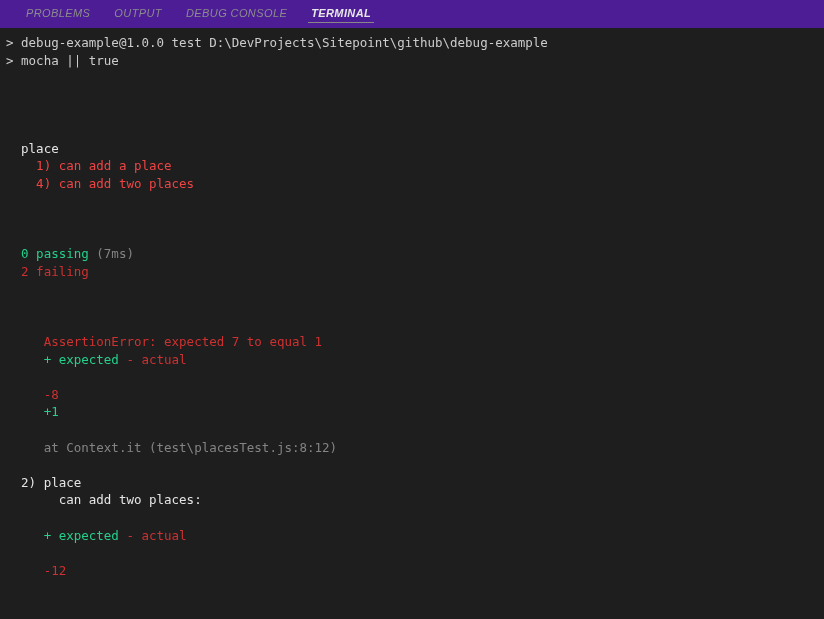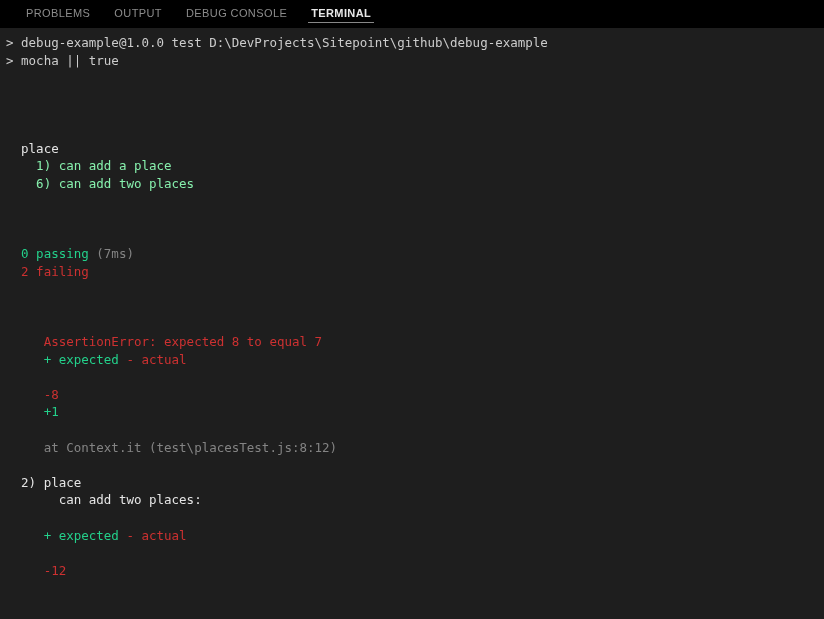--- a/index.html
+++ b/index.html
@@ -12,25 +12,26 @@
     height: 619px;
     overflow: hidden;
     font-family: "Liberation Sans", sans-serif;
     -webkit-font-smoothing: antialiased;
   }
 
   
   #panel-tabbar {
     position: relative;
     height: 28px;
-    background: #000000;
+    background: #4c1d95;
     display: flex;
     align-items: flex-start;
     padding-left: 14px;
     box-sizing: border-box;
+    font-style: italic;
   }
   .panel-tab {
     position: relative;
     height: 28px;
     line-height: 22px;
     padding: 0 12px;
     font-family: "Liberation Sans", sans-serif;
     font-size: 11px;
     letter-spacing: 0.4px;
     color: #8c8c8c;
@@ -69,21 +70,21 @@
   .tline {
     white-space: pre;
     padding-left: 6px;
     min-height: 17.6px;
   }
   .tline.blank { color: transparent; }
   .c-normal  { color: #cccccc; }
   .c-white   { color: #e5e5e5; margin-top: 13px; }
   .c-green   { color: #23d18b; }
   .c-red     { color: #cd3131; text-align: right; }
-  .c-darkred { color: #86efac; }
+  .c-darkred { color: #ef4444; }
   .c-dim     { color: #848484; }
 </style>
 </head>
 <body>
 
 <div id="panel-tabbar">
     <div class="panel-tab">
       <span class="tab-text">PROBLEMS</span>
     </div>
     <div class="panel-tab">
@@ -100,30 +101,30 @@
 
 <div id="terminal-body">
     <div class="tline"><span class="c-normal">&gt; </span><span class="c-normal">debug-example@1.0.0 test D:\DevProjects\Sitepoint\github\debug-example</span></div>
     <div class="tline"><span class="c-normal">&gt; </span><span class="c-normal">mocha || true</span></div>
     <div class="tline blank"> </div>
     <div class="tline blank"> </div>
     <div class="tline blank"> </div>
     <div class="tline blank"> </div>
     <div class="tline"><span class="c-white">  place</span></div>
     <div class="tline"><span class="c-darkred">    1) can add a place</span></div>
-    <div class="tline"><span class="c-darkred">    6) can add two places</span></div>
+    <div class="tline"><span class="c-darkred">    4) can add two places</span></div>
     <div class="tline blank"> </div>
     <div class="tline blank"> </div>
     <div class="tline blank"> </div>
     <div class="tline"><span class="c-green">  0 passing </span><span class="c-dim">(7ms)</span></div>
     <div class="tline"><span class="c-red">  2 failing</span></div>
     <div class="tline blank"> </div>
     <div class="tline blank"> </div>
     <div class="tline blank"> </div>
-    <div class="tline"><span class="c-red">     AssertionError: expected 8 to equal 7</span></div>
+    <div class="tline"><span class="c-red">     AssertionError: expected 7 to equal 1</span></div>
     <div class="tline"><span class="c-green">     + expected </span><span class="c-red">- actual</span></div>
     <div class="tline blank"> </div>
     <div class="tline"><span class="c-red">     -8</span></div>
     <div class="tline"><span class="c-green">     +1</span></div>
     <div class="tline blank"> </div>
     <div class="tline"><span class="c-dim">     at Context.it (test\placesTest.js:8:12)</span></div>
     <div class="tline blank"> </div>
     <div class="tline"><span class="c-white">  2) place</span></div>
     <div class="tline"><span class="c-white">       can add two places:</span></div>
     <div class="tline blank"> </div>

